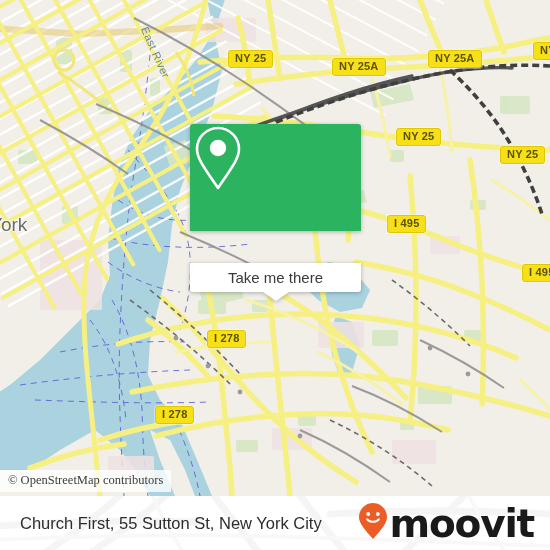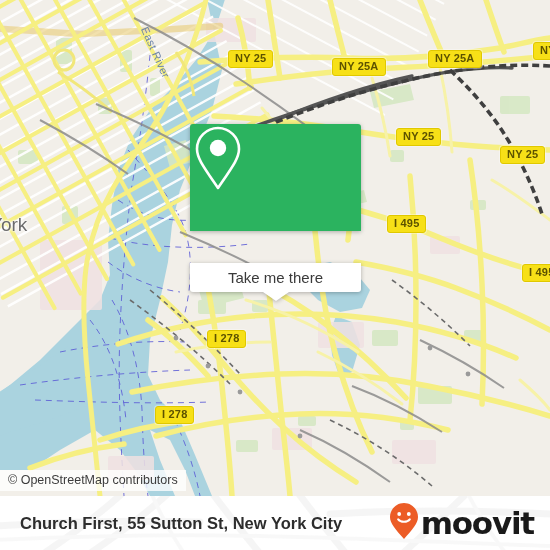--- a/index.html
+++ b/index.html
@@ -88,43 +88,42 @@
     border-top:9px solid #ffffff;
   }
 
   
   .osm{
     position:absolute;left:0;top:470px;
     background:rgba(255,255,255,.78);
     font-size:12.5px;
     color:#3c3c3c;
     padding:3px 8px 4px 8px;
-    font-family:Liberation Sans, sans-serif;
+    font-family:Liberation Serif, serif;
     white-space:nowrap;
   }
 
   
   .footer{
     position:absolute;left:0;top:496px;width:550px;height:54px;
     background:#ffffff;overflow:hidden;
   }
   .footer-bg{position:absolute;left:0;top:0;opacity:.5;}
   .footer-title{
     position:absolute;left:20px;top:50%;transform:translateY(-50%);
     font-size:16.5px;color:#2d2d2d;
     font-family:"Liberation Sans", sans-serif;
     white-space:nowrap;
-    font-weight:bold;
   }
   .brand{
     position:absolute;right:16px;top:50%;transform:translateY(-50%);
     display:flex;align-items:center;gap:2px;
   }
   .brand-word{
-    font-size:31px;color:#1a1a1a;font-weight:bold;
+    font-size:39px;color:#1a1a1a;font-weight:bold;
     letter-spacing:-1.2px;
     font-family:"DejaVu Sans", sans-serif;
     line-height:31px;
   }
 </style>
 </head>
 <body>
 
 <div class="screen">
 

